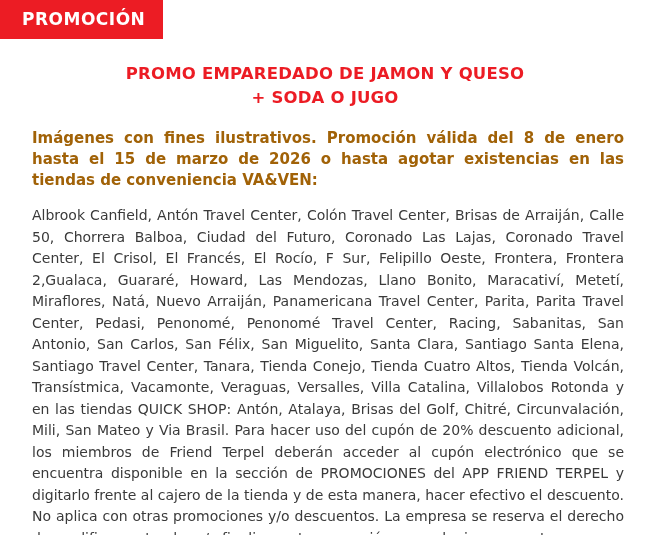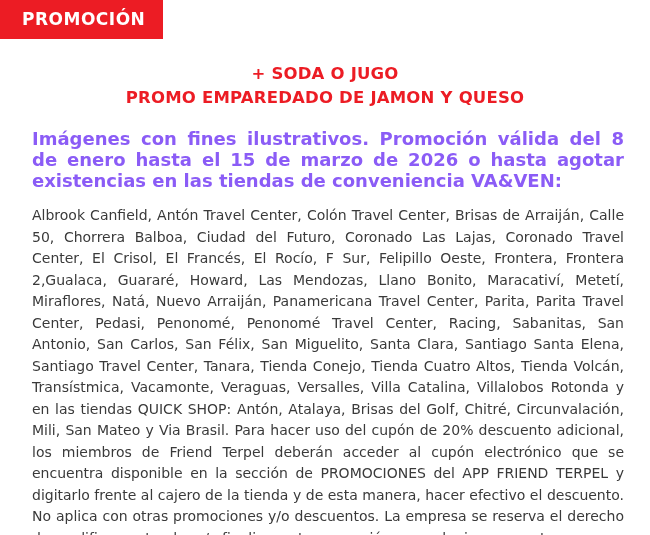--- a/index.html
+++ b/index.html
@@ -43,23 +43,23 @@
     line-height: 24px;
     letter-spacing: 0.2px;
   }
   .body-block {
     position: absolute;
     top: 128px;
     left: 32px;
     width: 592px;
   }
   .lead {
-    color: #8b5cf6;
+    color: #a16207;
     font-weight: bold;
-    font-size: 18px;
+    font-size: 15px;
     line-height: 21px;
     text-align: justify;
     margin: 0 0 14px 0;
   }
   .stores {
     color: #3a3a3a;
     font-size: 14px;
     line-height: 21.5px;
     text-align: justify;
     margin: 0;
@@ -69,22 +69,22 @@
   }
 </style>
 </head>
 <body>
 
 <div class="page">
 
   <div class="promo-badge">PROMOCIÓN</div>
 
   <div class="title-block">
+    <div>PROMO EMPAREDADO DE JAMON Y QUESO</div>
     <div>+ SODA O JUGO</div>
-    <div>PROMO EMPAREDADO DE JAMON Y QUESO</div>
   </div>
 
   <div class="body-block">
     <p class="lead">Imágenes con fines ilustrativos. Promoción válida del 8 de enero hasta el 15 de marzo de 2026 o hasta agotar existencias en las tiendas de conveniencia VA&amp;VEN:</p>
     <p class="stores">
       <span class="seg">Albrook Canfield, Antón Travel Center, Colón Travel Center, Brisas de Arraiján, Calle 50, Chorrera Balboa, Ciudad del Futuro, Coronado Las Lajas, Coronado Travel Center, El Crisol, El Francés, El Rocío, F Sur, Felipillo Oeste, Frontera, Frontera 2,Gualaca, Guararé, Howard, Las Mendozas, Llano Bonito, Maracativí, Metetí, Miraflores, Natá, Nuevo Arraiján, Panamericana Travel Center, Parita, Parita Travel Center, Pedasi, Penonomé, Penonomé Travel Center, Racing, Sabanitas, San Antonio, San Carlos, San Félix, San Miguelito, Santa Clara, Santiago Santa Elena, Santiago Travel Center, Tanara, Tienda Conejo, Tienda Cuatro Altos, Tienda Volcán, Transístmica, Vacamonte, Veraguas, Versalles, Villa Catalina, Villalobos Rotonda y en las tiendas QUICK SHOP: Antón, Atalaya, Brisas del Golf, Chitré, Circunvalación, Mili, San Mateo y Via Brasil.</span>
       <span class="seg">Para hacer uso del cupón de 20% descuento adicional, los miembros de Friend Terpel deberán acceder al cupón electrónico que se encuentra disponible en la sección de PROMOCIONES del APP FRIEND TERPEL y digitarlo frente al cajero de la tienda y de esta manera, hacer efectivo el descuento. No aplica con otras promociones y/o descuentos. La empresa se reserva el derecho de modificar, extender y/o finalizar esta promoción en cualquier momento.</span>
     </p>
   </div>
 

